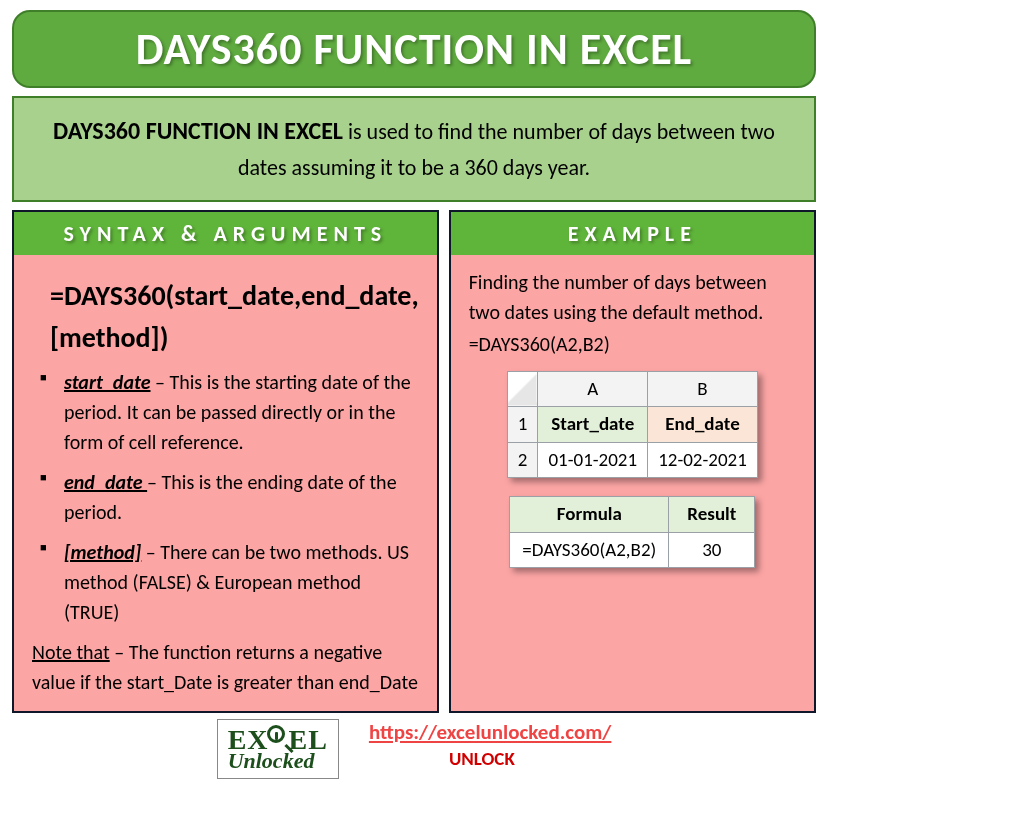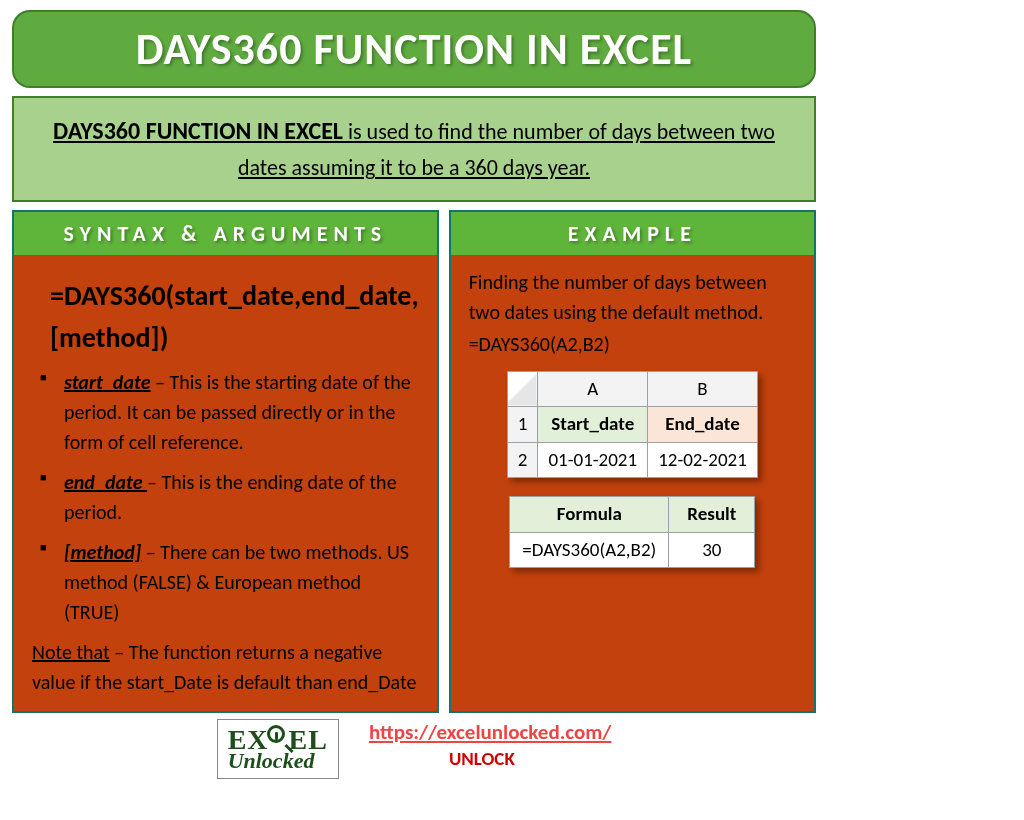--- a/index.html
+++ b/index.html
@@ -32,30 +32,29 @@
 }
 .desc-bar {
   background: #a8d18d;
   border: 2px solid #3f7f2a;
   text-align: center;
   padding: 14px 30px;
   margin-bottom: 8px;
   font-size: 22px;
   color: #000;
   line-height: 1.6;
-  text-decoration: underline;
 }
 .desc-bar .bold { font-weight: 700; font-size: 24px; }
 .cols {
   display: flex;
   gap: 10px;
 }
 .col {
-  border: 2px solid #0f766e;
-  background: #c2410c;
+  border: 2px solid #0f172a;
+  background: #fca5a5;
   flex: 1;
 }
 .col-left { flex: 1.02; }
 .col-right { flex: 0.98; }
 .col-head {
   background: #5fb43a;
   color: #fff;
   font-size: 22px;
   font-weight: 600;
   letter-spacing: 6px;
@@ -198,21 +197,21 @@
             <span class="arg-name">start_date</span><span> – This is the starting date of the period. It can be passed directly or in the form of cell reference.</span>
           </li>
           <li>
             <span class="arg-name">end_date </span><span>– This is the ending date of the period.</span>
           </li>
           <li>
             <span class="arg-name">[method]</span><span> – There can be two methods. US method (FALSE) &amp; European method (TRUE)</span>
           </li>
         </ul>
         <div class="note">
-          <span class="nt">Note that</span><span> – The function returns a negative value if the start_Date is default than end_Date</span>
+          <span class="nt">Note that</span><span> – The function returns a negative value if the start_Date is greater than end_Date</span>
         </div>
       </div>
     </div>
 
     <div class="col col-right">
       <div class="col-head">EXAMPLE</div>
       <div class="col-body">
         <div class="example-intro">Finding the number of days between two dates using the default method.</div>
         <div class="example-formula">=DAYS360(A2,B2)</div>
 

